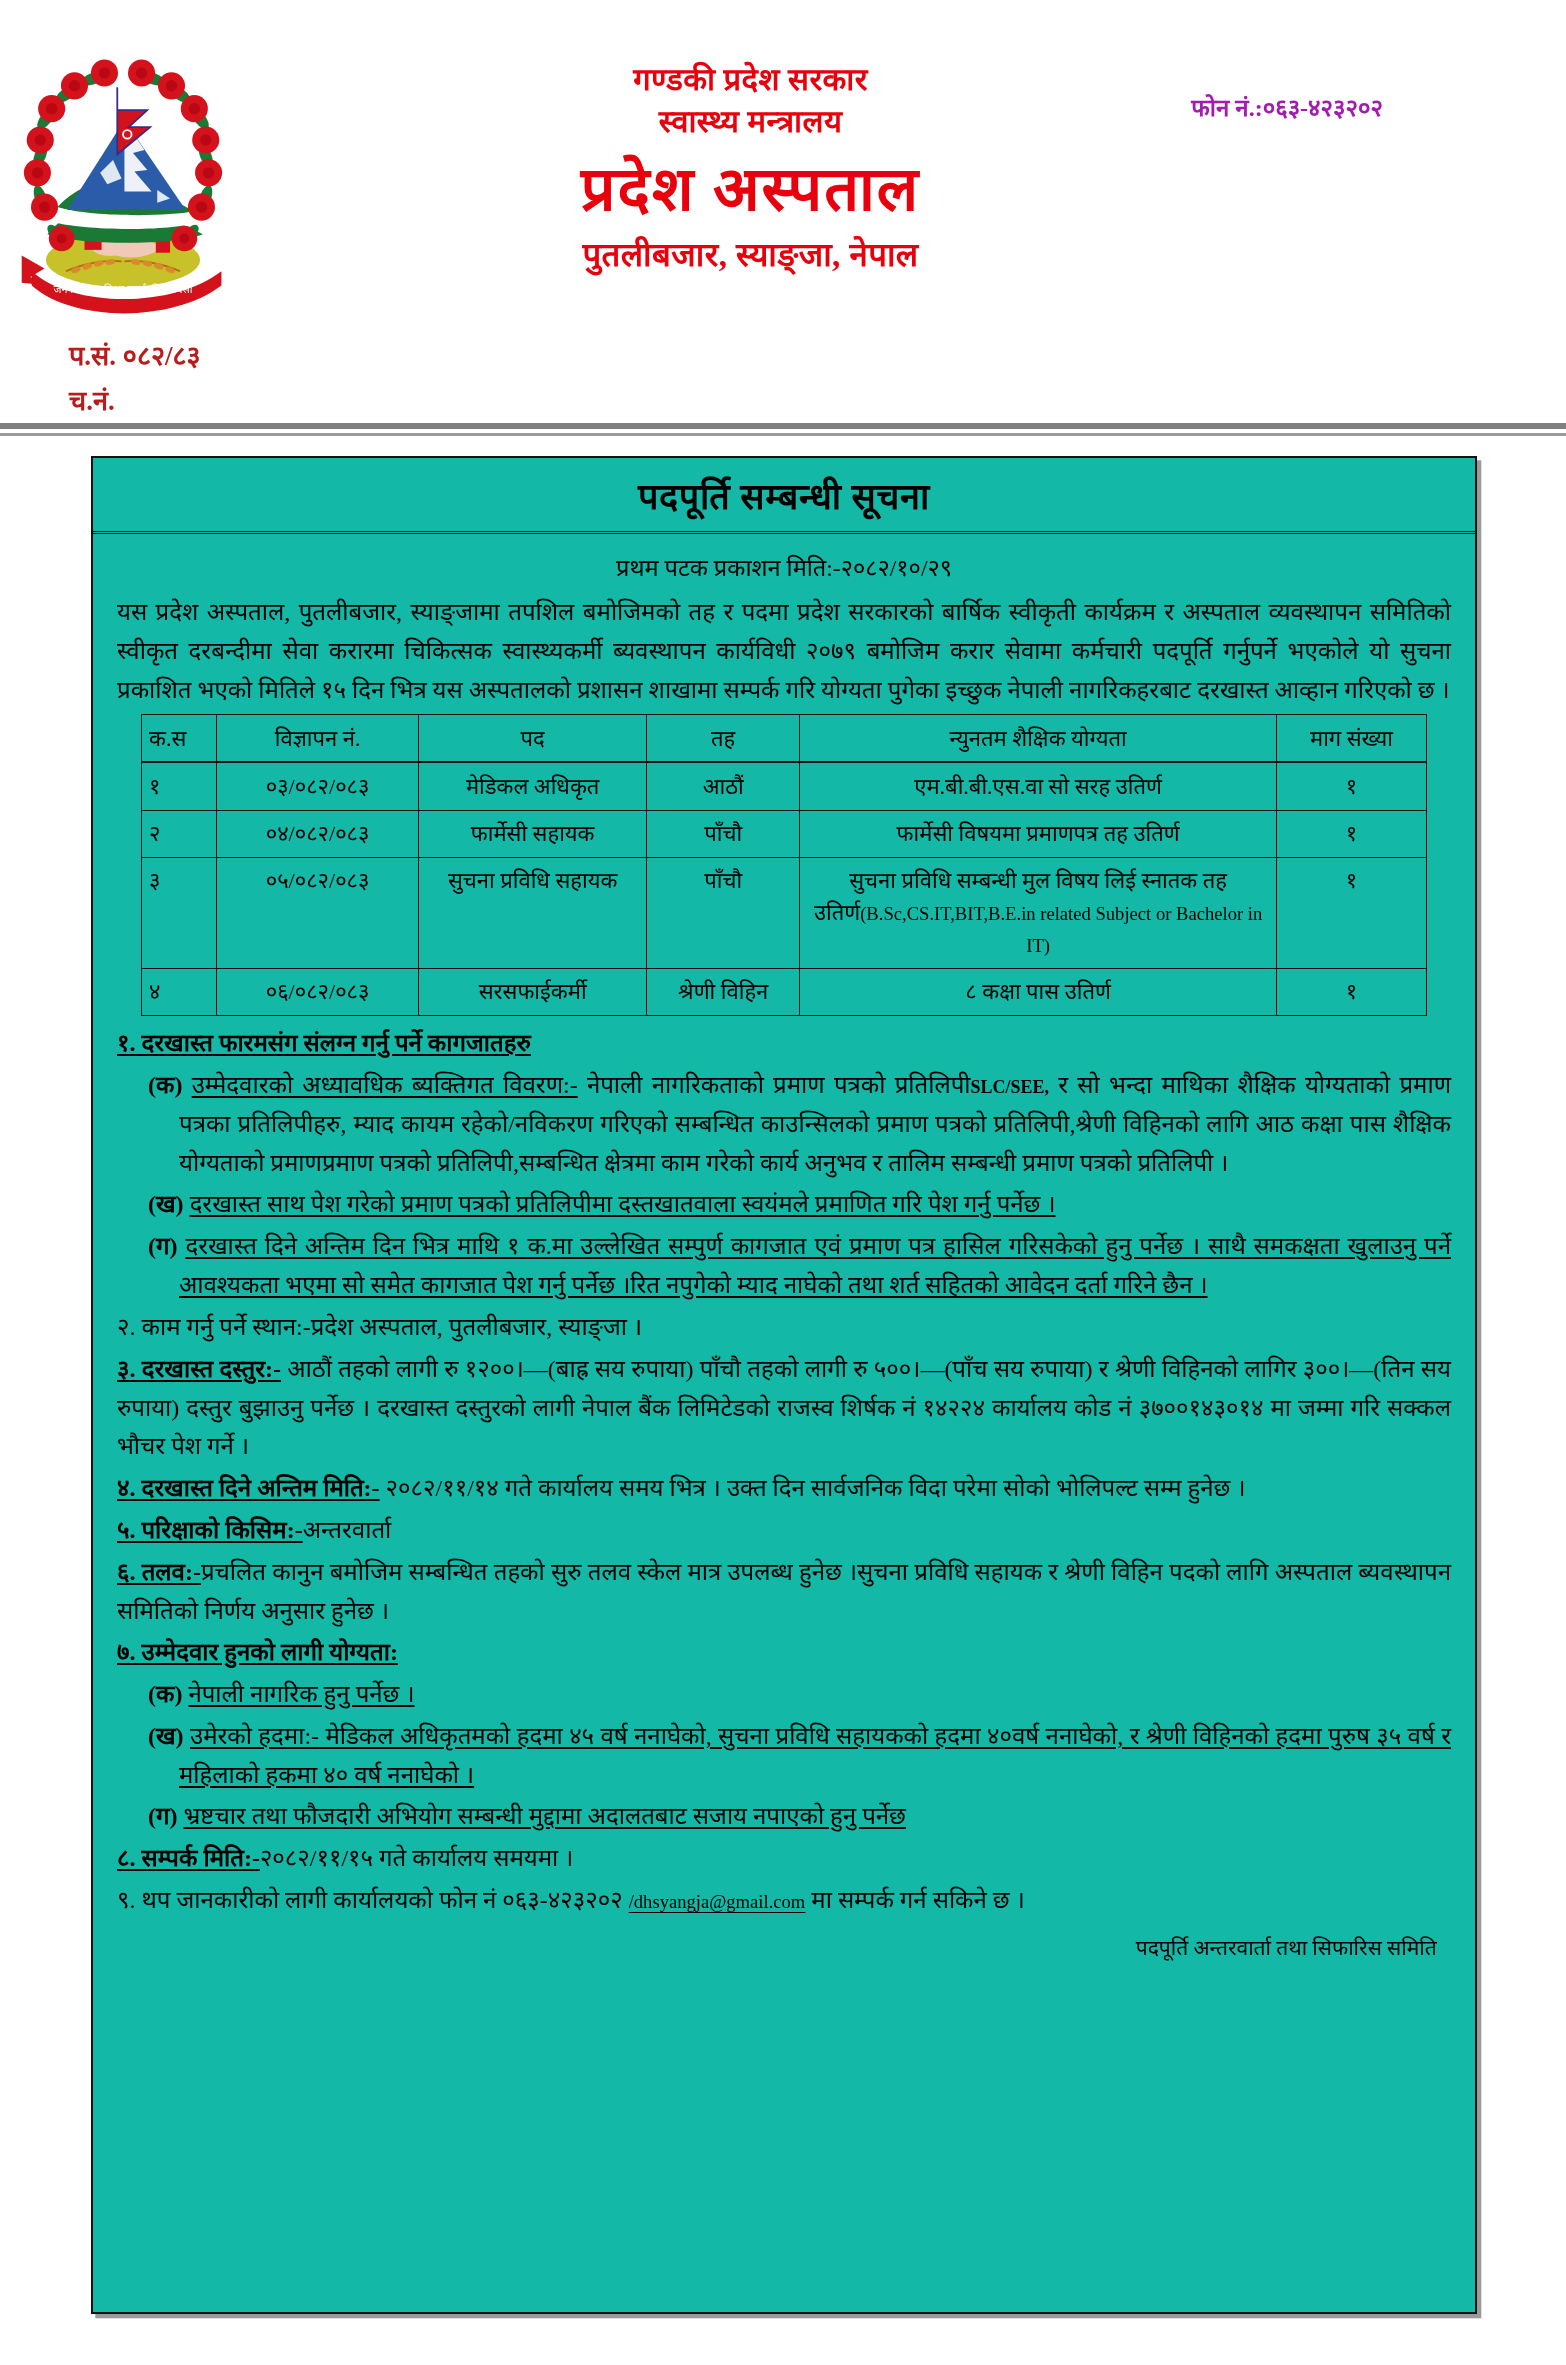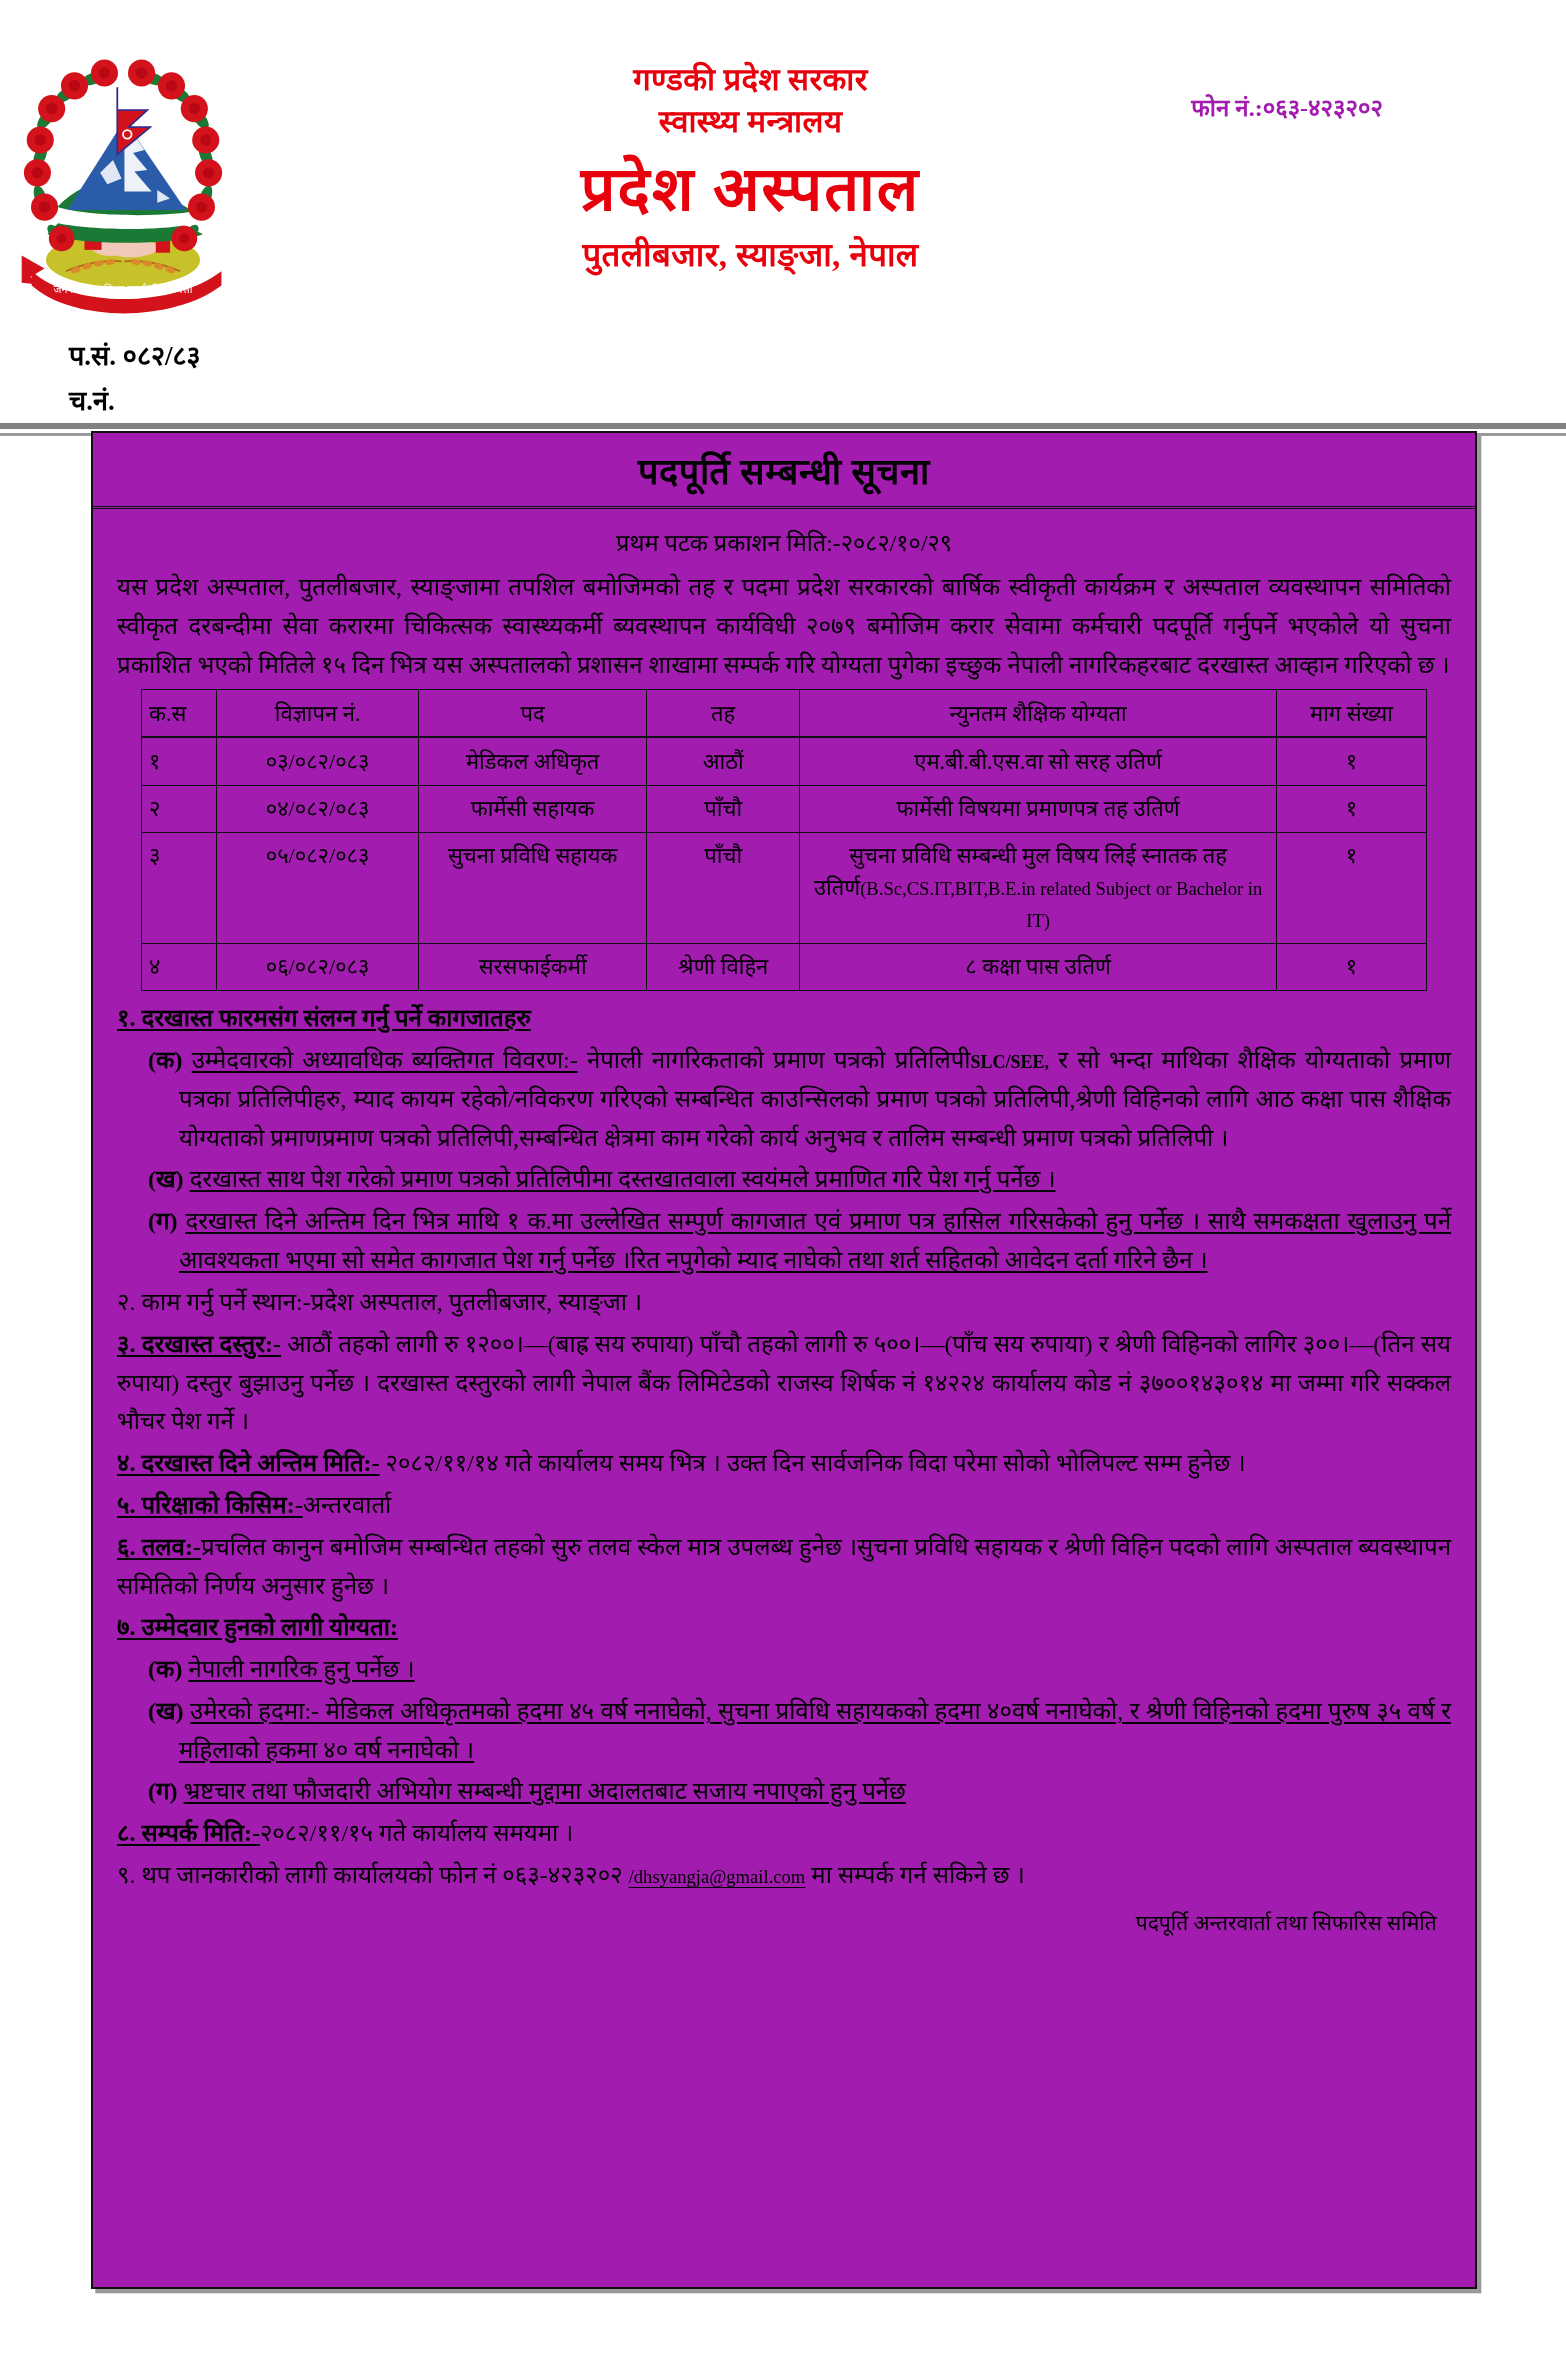--- a/index.html
+++ b/index.html
@@ -72,21 +72,21 @@
     top: 90px;
     color: #a21caf;
     font-size: 24px;
     font-weight: 700;
     white-space: nowrap;
   }
   .ref-block {
     position: absolute;
     left: 69px;
     top: 334px;
-    color: #000000;
+    color: #b91c1c;
     font-size: 27px;
     font-weight: 700;
     line-height: 1.65;
   }
 
   
   .head-rule {
     position: absolute;
     left: 0;
     top: 423px;
@@ -102,27 +102,27 @@
   }
   .head-rule .bar-thin {
     height: 2.9px;
     background: #9a9a9a;
   }
 
   
   .doc-box {
     position: absolute;
     left: 91px;
-    top: 431px;
+    top: 456px;
     width: 1386px;
     height: 1858px;
     border: 2.1px solid #111111;
     box-sizing: border-box;
     box-shadow: 4.3px 4.3px 0 #9a9a9a;
-    background: #a21caf;
+    background: #14b8a6;
   }
   .title-band {
     border-bottom: 3.6px double #111111;
     padding: 13px 0 11.4px 0;
     text-align: center;
   }
   .doc-title {
     font-size: 36px;
     font-weight: 700;
     letter-spacing: 0.7px;

